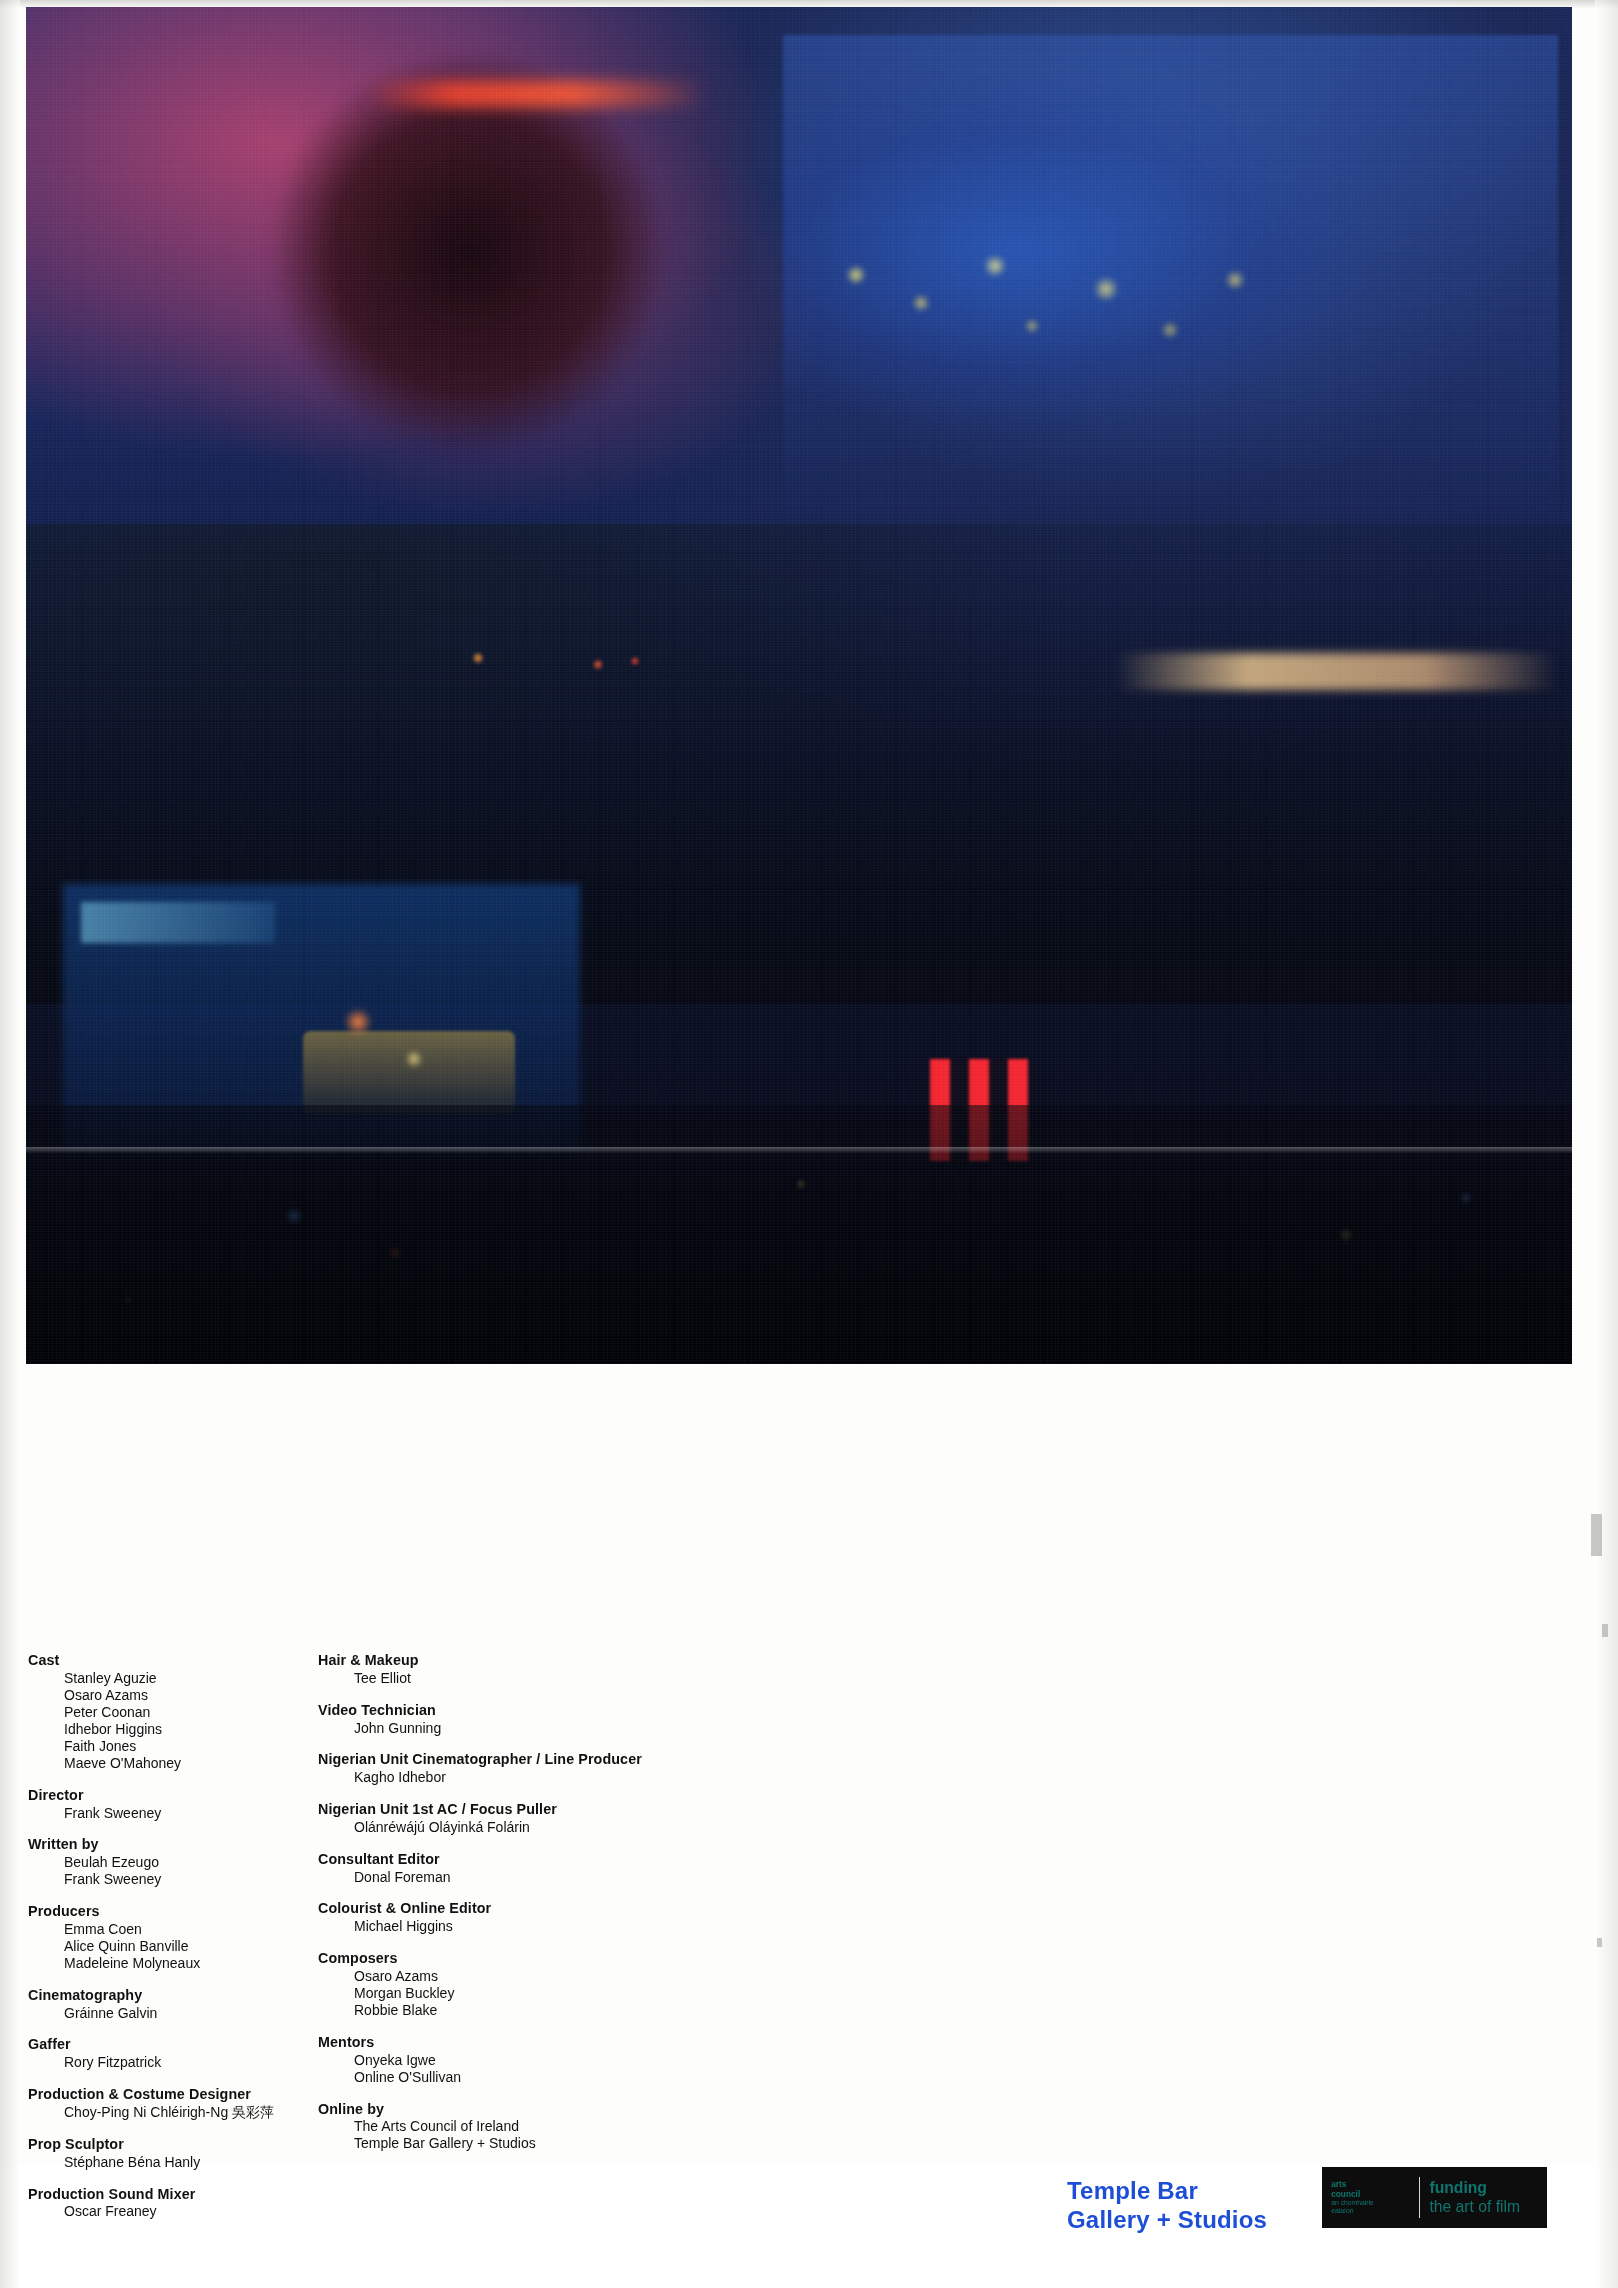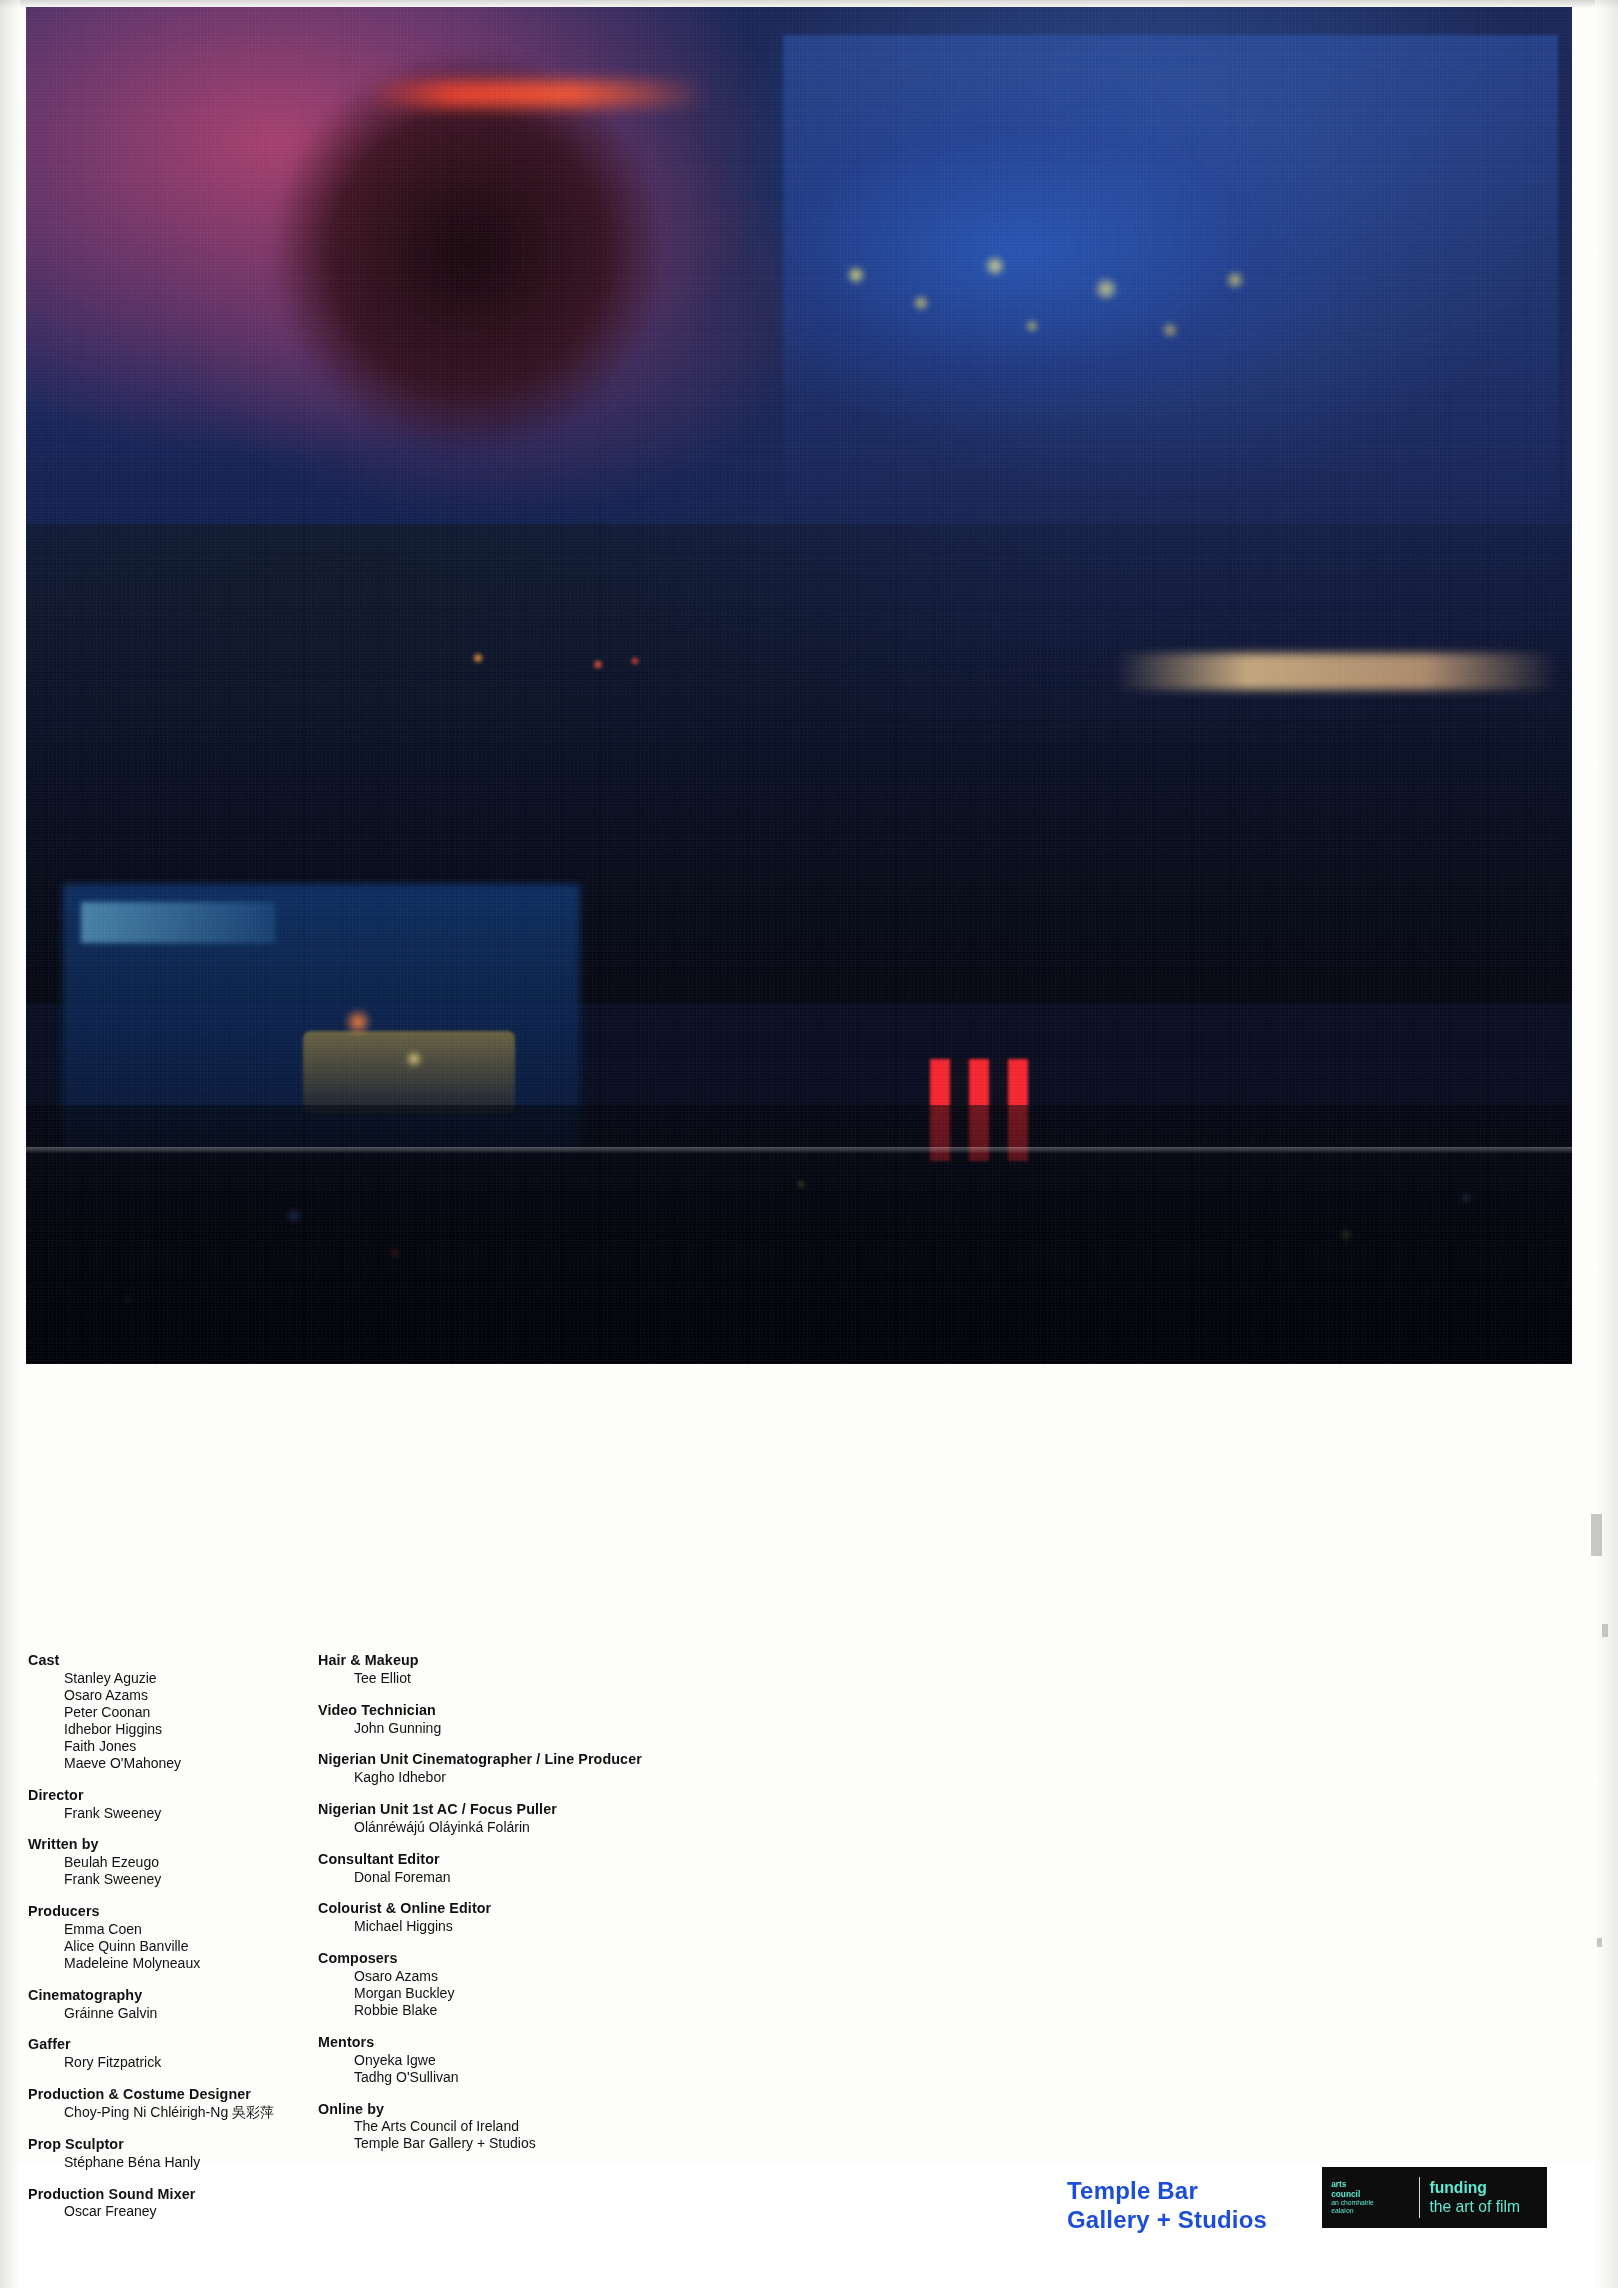--- a/index.html
+++ b/index.html
@@ -239,21 +239,21 @@
     color: #1d4ed8;
     letter-spacing: 0.2px;
   }
   #funding-logo {
     position: absolute;
     left: 1322px;
     top: 2167px;
     width: 225px;
     height: 61px;
     background: #0d0d0d;
-    color: #5eead4;
+    color: #0f766e;
     display: flex;
     align-items: center;
   }
   #ac-mark {
     width: 79px;
     padding-left: 9.2px;
     font-size: 8.3px;
     line-height: 9.7px;
     font-weight: 700;
   }
@@ -401,21 +401,21 @@
       <div class="credit-group">
         <div class="credit-head">Composers</div>
         <div class="credit-name">Osaro Azams</div>
         <div class="credit-name">Morgan Buckley</div>
         <div class="credit-name">Robbie Blake</div>
       </div>
 
       <div class="credit-group">
         <div class="credit-head">Mentors</div>
         <div class="credit-name">Onyeka Igwe</div>
-        <div class="credit-name">Tadhg O'Sullivan</div>
+        <div class="credit-name">Online O'Sullivan</div>
       </div>
 
       <div class="credit-group">
         <div class="credit-head">Online by</div>
         <div class="credit-name">The Arts Council of Ireland</div>
         <div class="credit-name">Temple Bar Gallery + Studios</div>
       </div>
 
     </div>
   </div>

